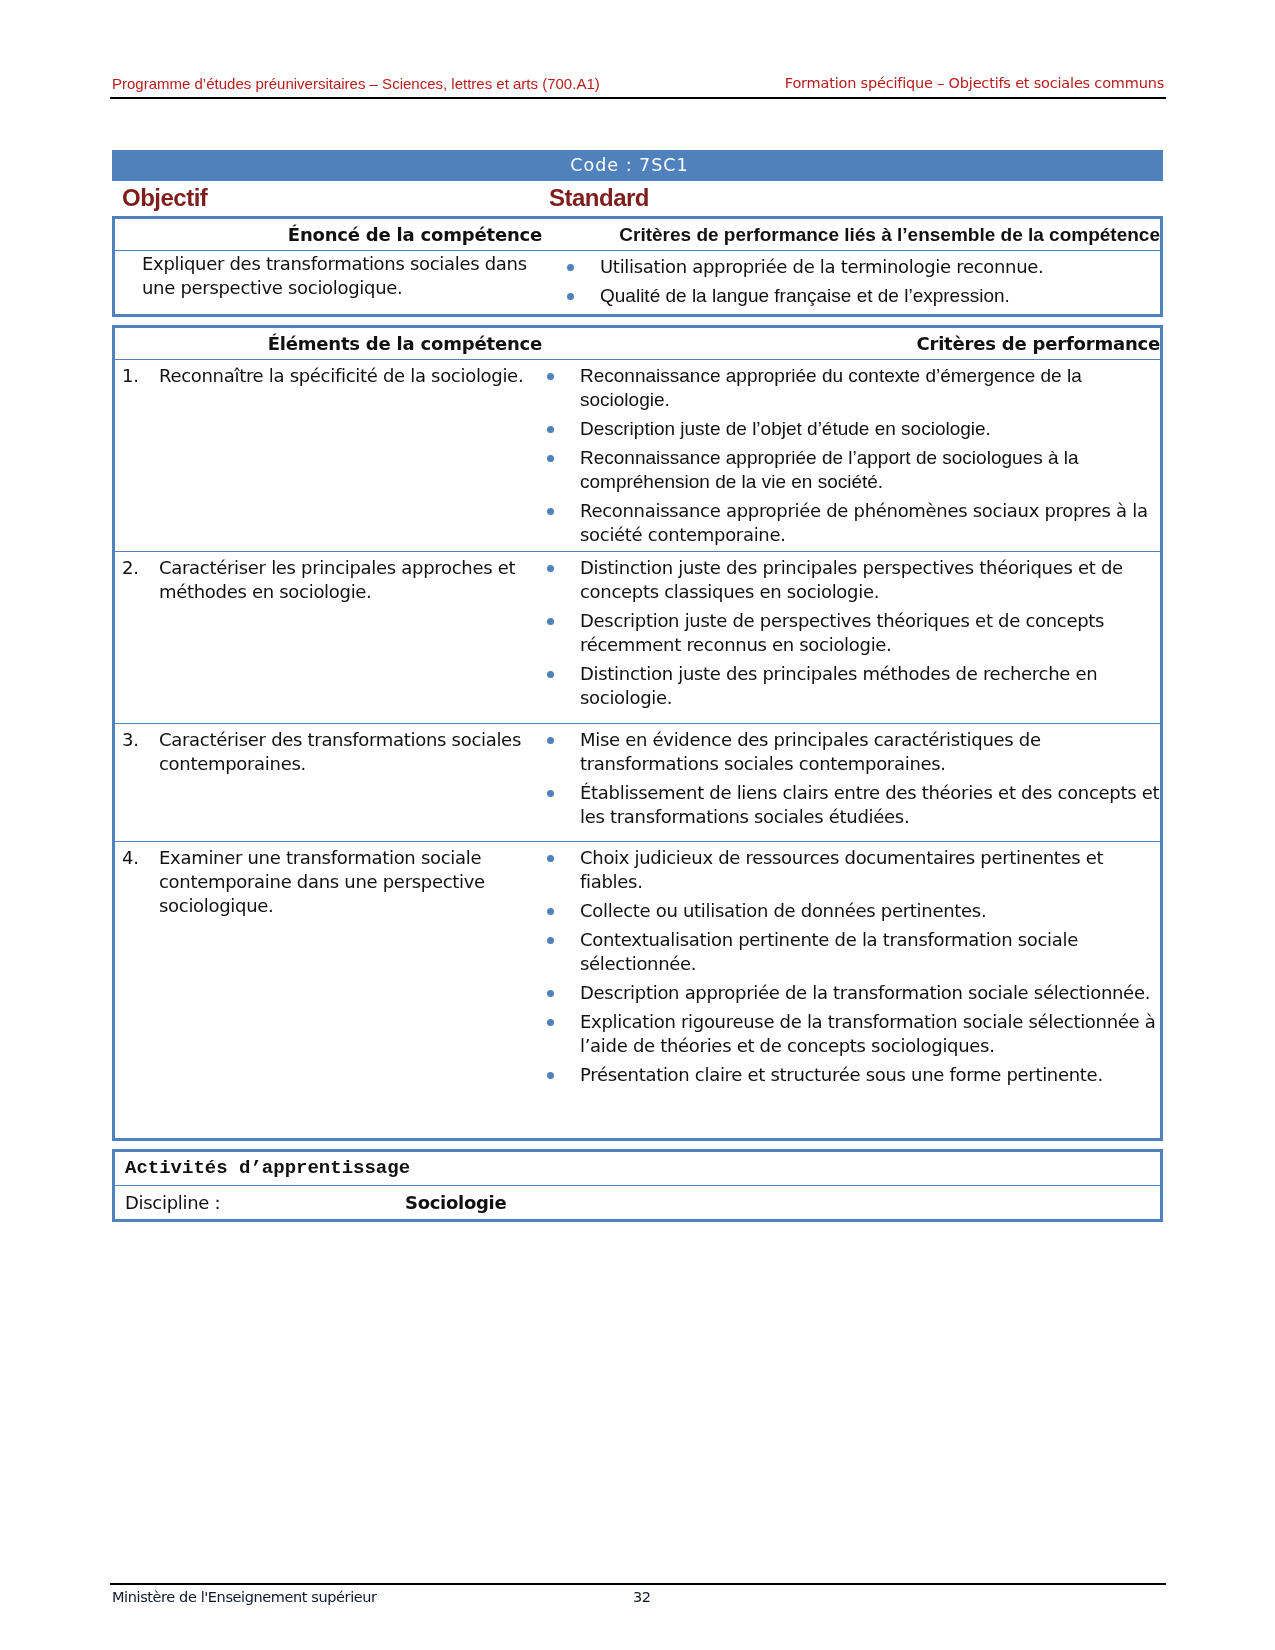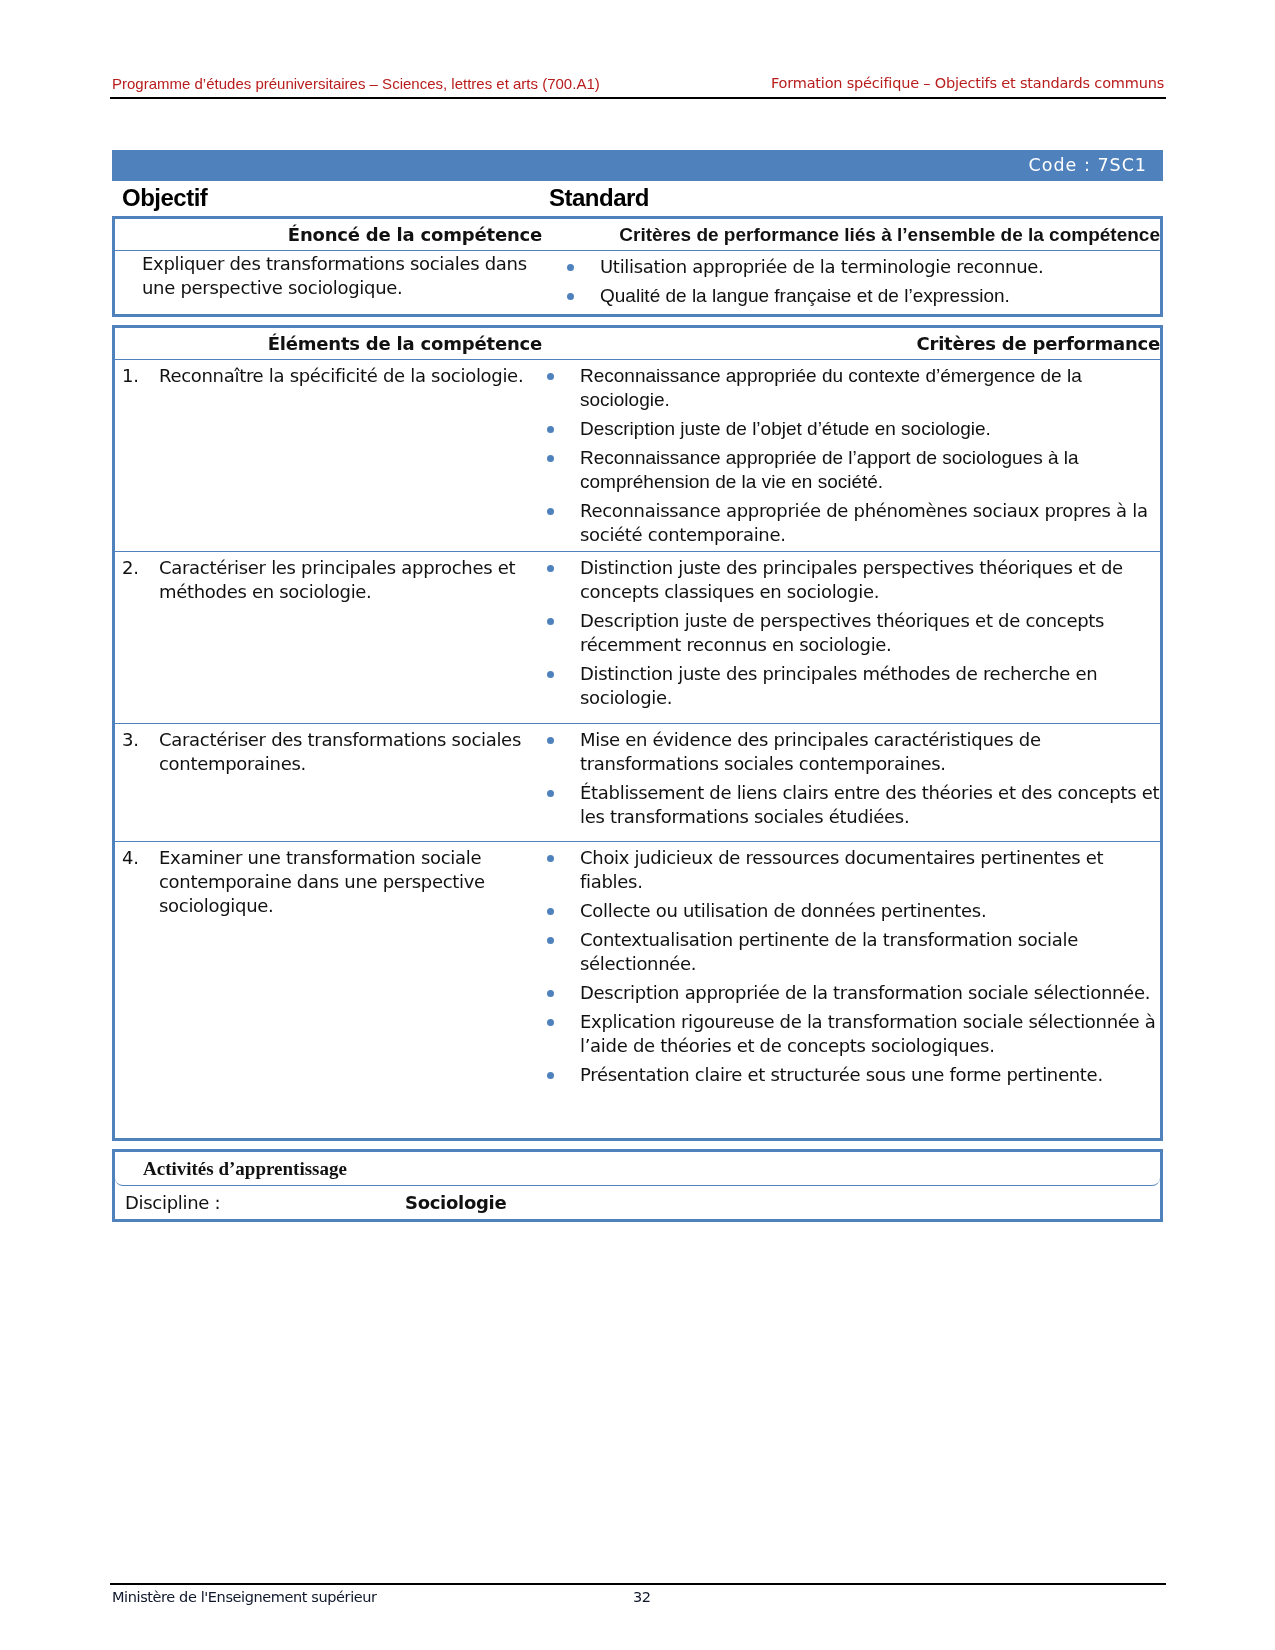--- a/index.html
+++ b/index.html
@@ -11,27 +11,27 @@
     position: absolute; left: 110px; top: 73px; width: 1056px; height: 24px;
     border-bottom: 2px solid #000;
     font-family: "Liberation Sans", sans-serif; font-size: 15px; color: #b91c1c;
   }
   .page-header .left { position: absolute; left: 2px; top: 2px; }
   .page-header .right { position: absolute; right: 2px; top: 2px; font-family: "DejaVu Sans", sans-serif; font-size: 14.5px; letter-spacing: -0.2px; }
 
   .code-bar {
     position: absolute; left: 112px; top: 150px; width: 1051px; height: 31px;
     background: #4f81bd; color: #fff;
-    font-size: 17.5px; text-align: right; line-height: 31px; letter-spacing: 1px;
+    font-size: 17.5px; text-align: center; line-height: 31px; letter-spacing: 1px;
     box-sizing: border-box; padding-right: 16px;
   }
   .col-titles { position: absolute; left: 112px; top: 182px; width: 1051px; height: 34px; }
   .col-titles span {
     position: absolute; top: 2px; font-family: "Liberation Sans", sans-serif;
-    font-weight: bold; font-size: 24px; color: #000000; letter-spacing: -0.5px;
+    font-weight: bold; font-size: 24px; color: #7f1d1d; letter-spacing: -0.5px;
   }
   .col-titles .obj { left: 10px; }
   .col-titles .std { left: 437px; }
 
   .box {
     position: absolute; left: 112px; width: 1051px;
     border: 3px solid #4f81bd; box-sizing: border-box;
   }
   .box1 { top: 216px; height: 101px; }
   .box2 { top: 325px; height: 816px; }
@@ -50,38 +50,38 @@
   .li { position: relative; padding-left: 38px; margin-bottom: 5px; font-size: 18px; line-height: 24px; letter-spacing: -0.3px; }
   .li.sans { font-family: "Liberation Sans", sans-serif; font-size: 19px; letter-spacing: 0; }
   .li .bullet {
     position: absolute; left: 5px; top: 9px; width: 7px; height: 7px; border-radius: 50%;
     background: #4f81bd;
   }
   .item { display: flex; }
   .item .num { width: 37px; flex: none; }
   .item .txt { flex: 1; }
 
-  .acts-head { height: 33px; border-bottom: 1px solid #4f81bd; font-family: Liberation Serif, serif; font-weight: bold; font-size: 19px; line-height: 33px; padding-left: 28px; border-radius: 8px; }
+  .acts-head { height: 33px; border-bottom: 1px solid #4f81bd; font-family: Liberation Mono, monospace; font-weight: bold; font-size: 19px; line-height: 33px; padding-left: 10px; }
   .acts-row { height: 34px; position: relative; font-size: 18px; line-height: 34px; letter-spacing: -0.3px; }
   .acts-row .lbl { position: absolute; left: 10px; }
   .acts-row .val { position: absolute; left: 290px; font-weight: bold; }
 
   .page-footer {
     position: absolute; left: 110px; top: 1583px; width: 1056px;
     border-top: 2px solid #000; font-size: 14.5px; color: #0f172a; letter-spacing: -0.4px;
   }
   .page-footer .left { position: absolute; left: 2px; top: 4px; }
   .page-footer .num { position: absolute; left: 523px; top: 4px; }
 </style>
 </head>
 <body>
 
 <div class="page-header">
   <span class="left">Programme d’études préuniversitaires – Sciences, lettres et arts (700.A1)</span>
-  <span class="right">Formation spécifique – Objectifs et standards communs</span>
+  <span class="right">Formation spécifique – Objectifs et sociales communs</span>
 </div>
 
 <div class="code-bar">Code : 7SC1</div>
 
 <div class="col-titles">
   <span class="obj">Objectif</span>
   <span class="std">Standard</span>
 </div>
 
 <div class="box box1">

